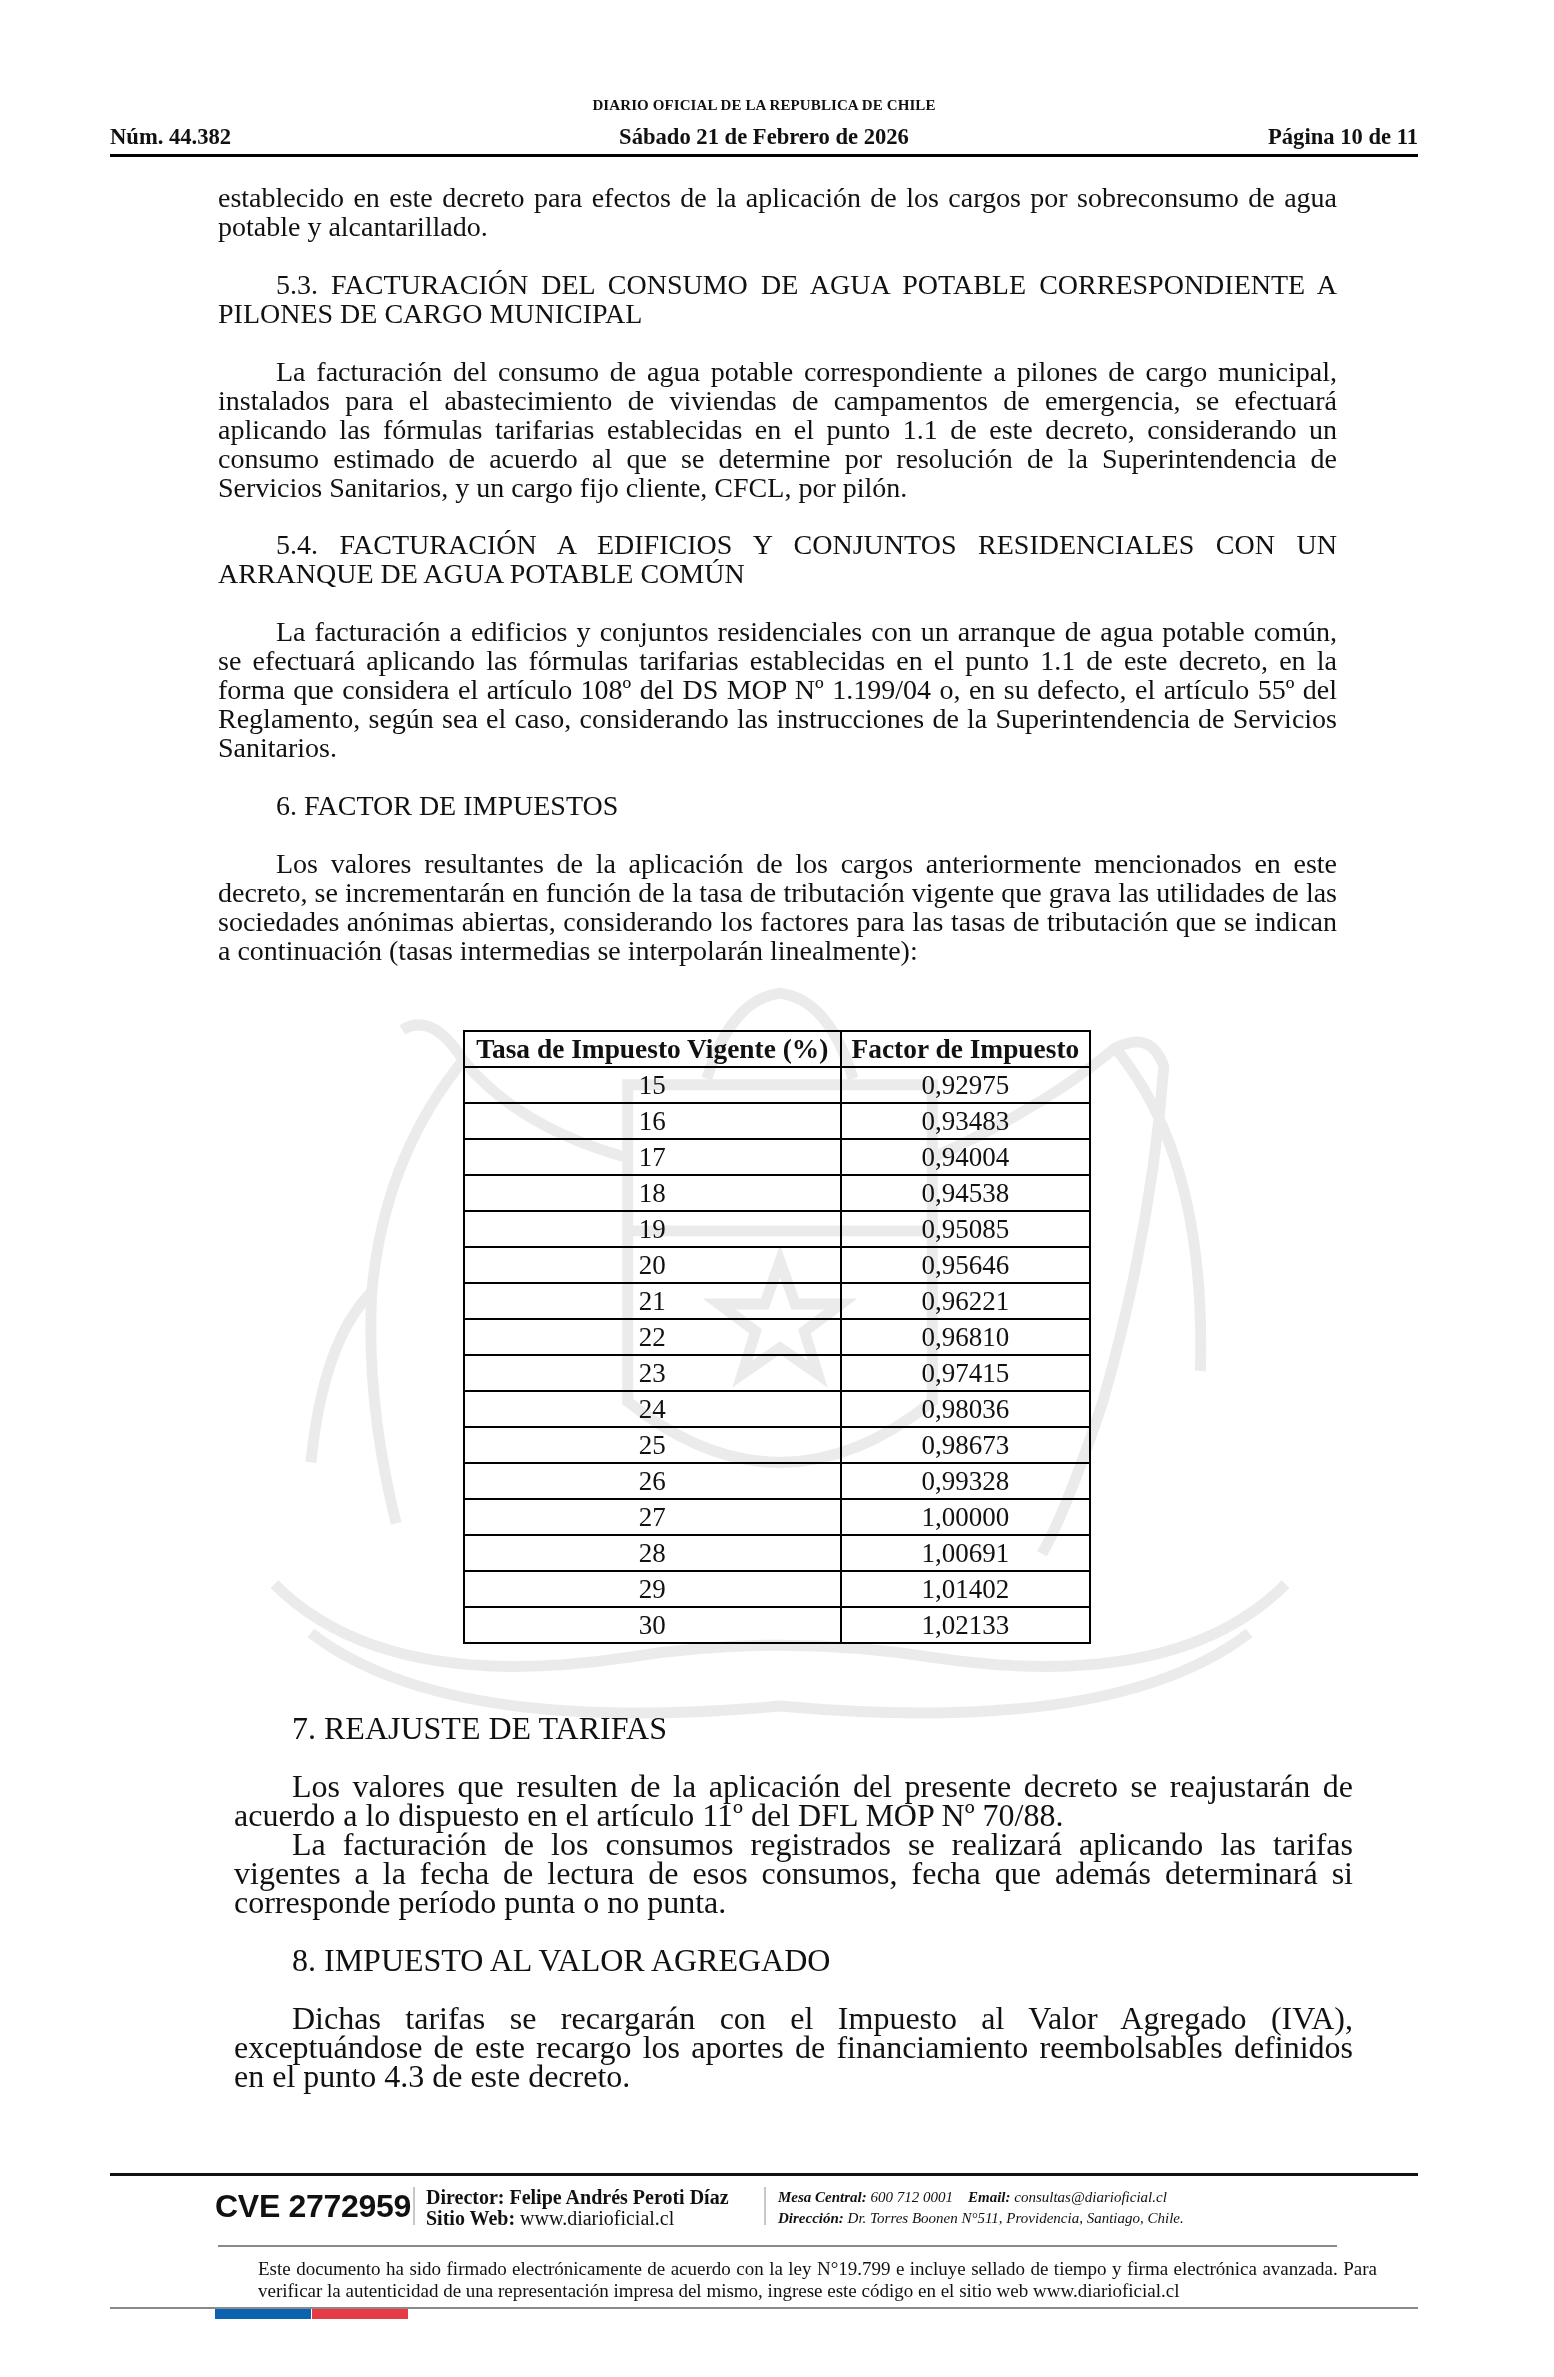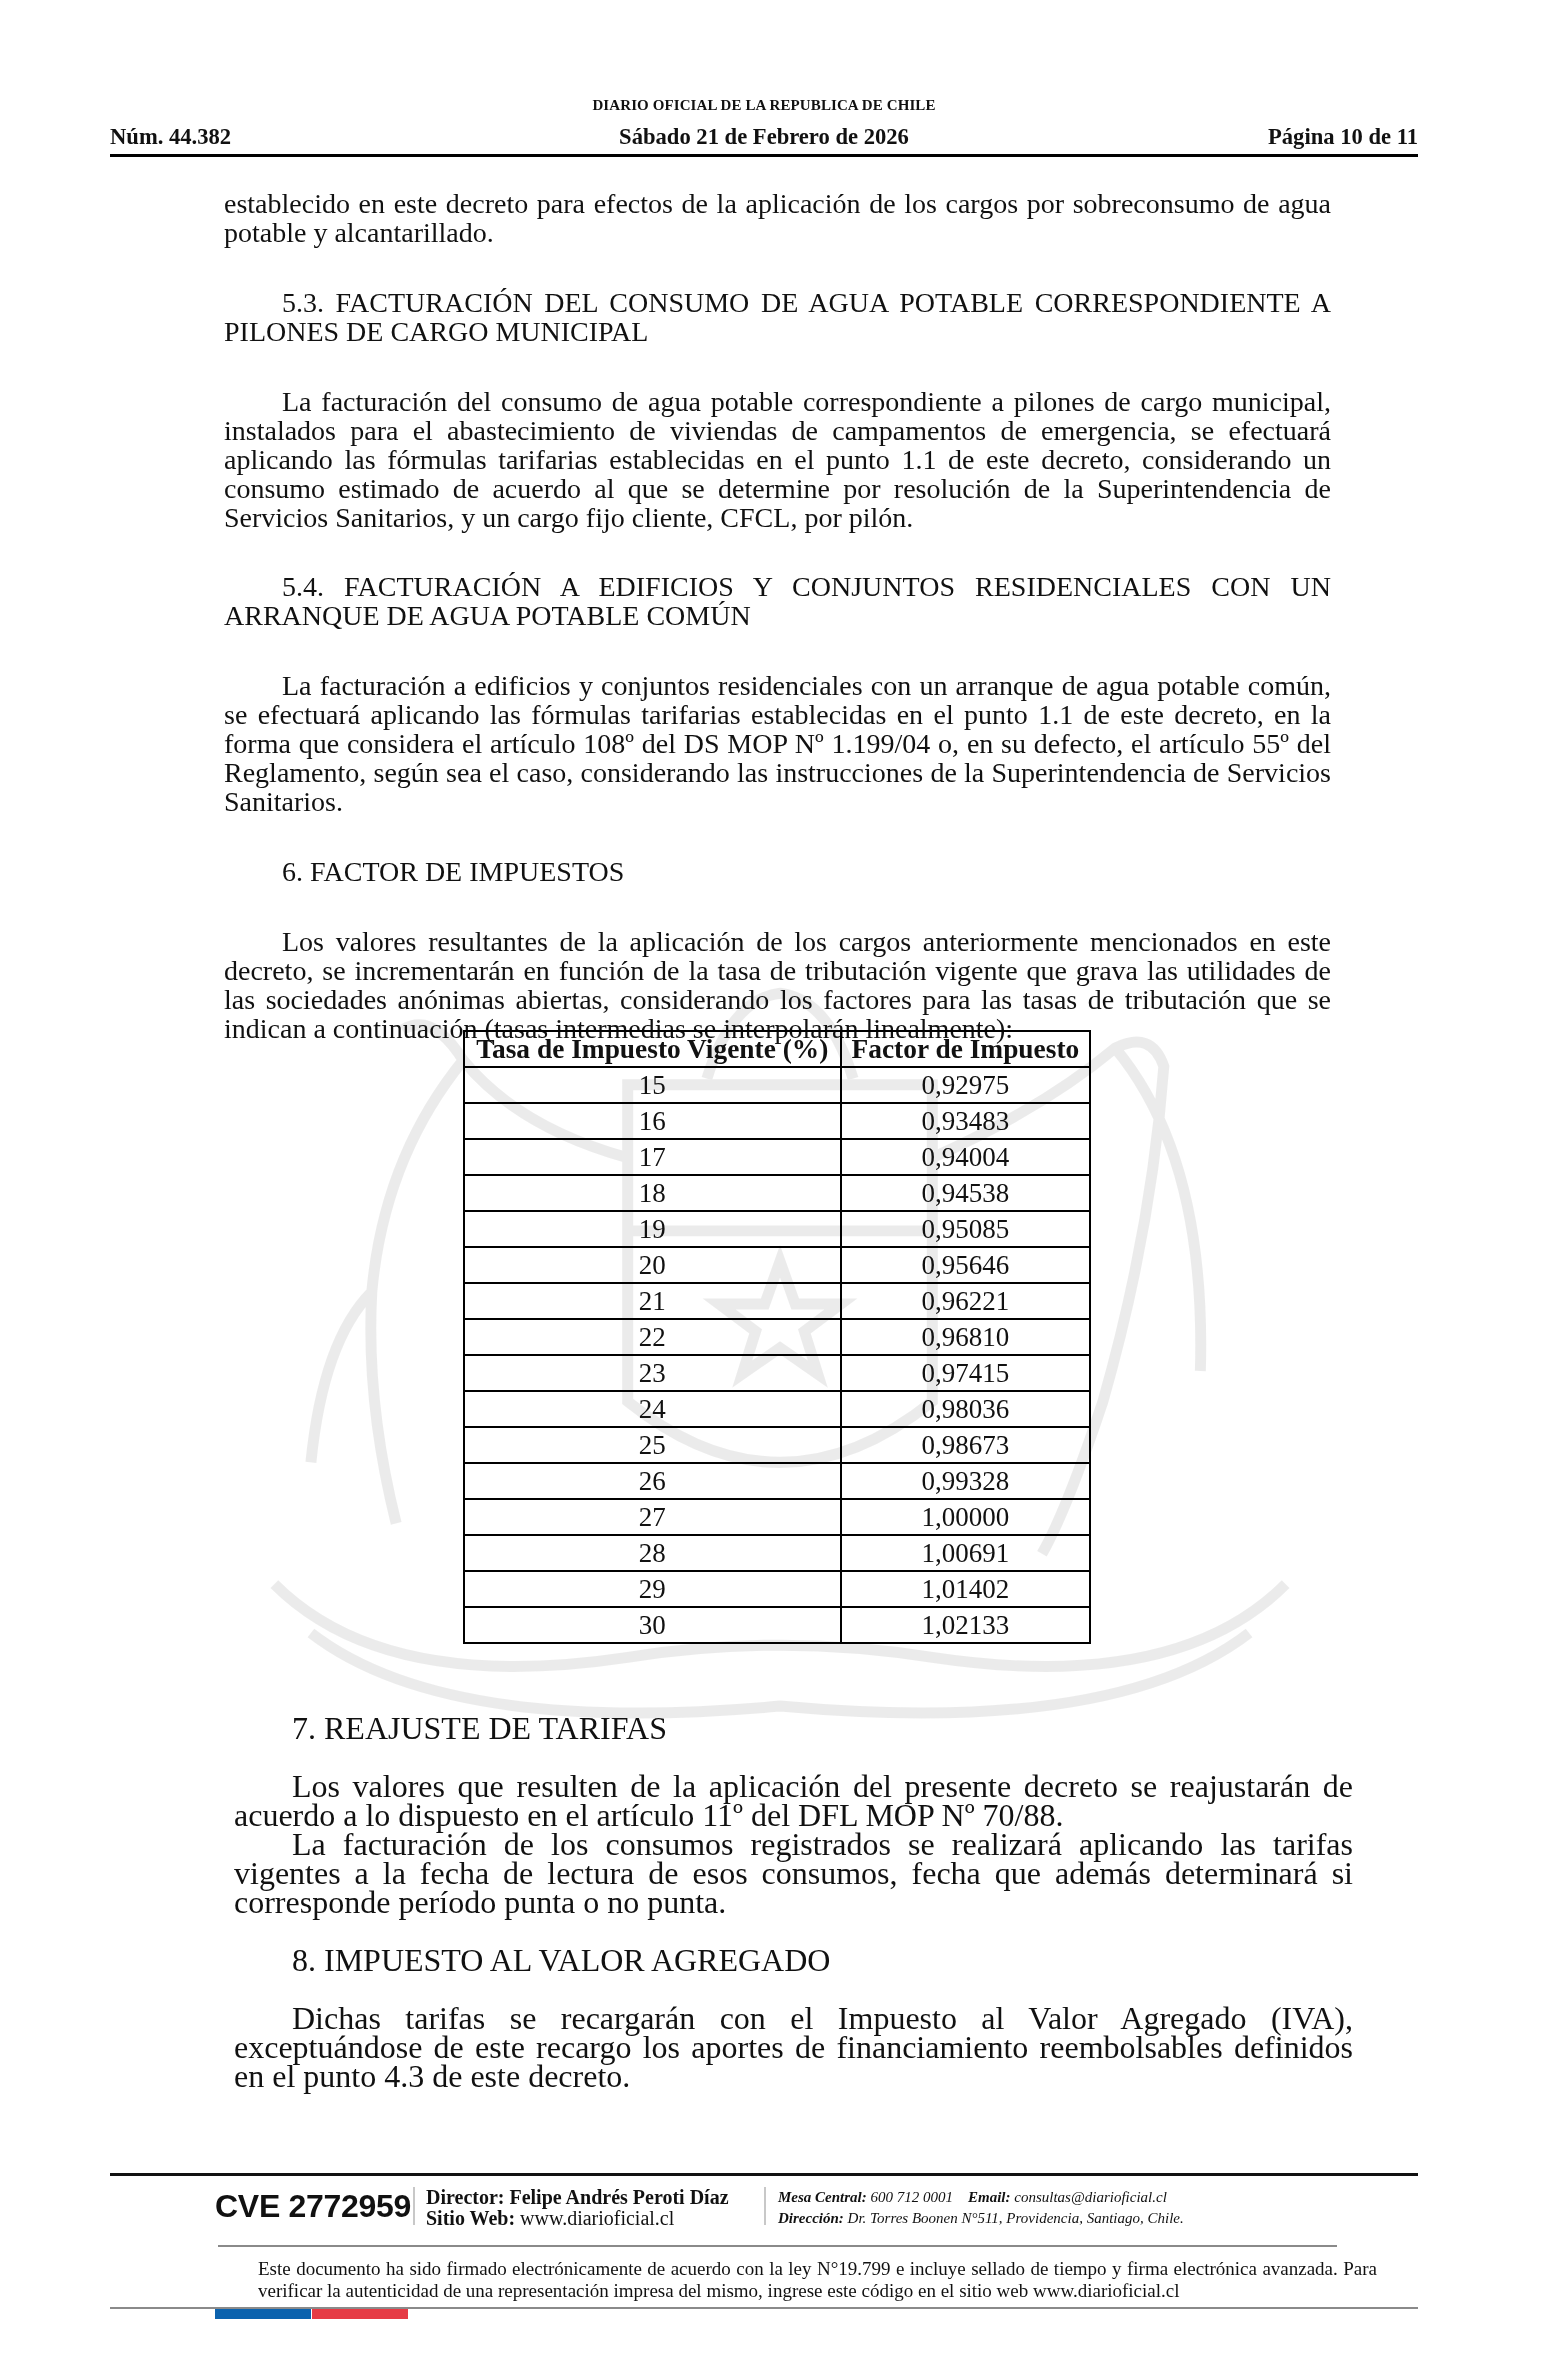--- a/index.html
+++ b/index.html
@@ -17,21 +17,21 @@
   .hdr-row { position: absolute; top: 33px; left: 0; width: 100%; height: 27px;
              font-weight: bold; font-size: 22.6px; }
   .hdr-num { position: absolute; left: 0; top: 0; }
   .hdr-date { position: absolute; left: 0; width: 100%; top: 0; text-align: center; }
   .hdr-page { position: absolute; right: 0; top: 0; }
   .hdr-rule { position: absolute; left: 0; top: 63px; width: 100%; height: 3px; background: #000; }
 
   
   .content { position: absolute; left: 218px; top: 183px; width: 1119px; z-index: 2;
              font-size: 28px; line-height: 29px; }
-  .content p { margin: 6px; text-align: justify; }
+  .content p { margin: 0; text-align: justify; }
   .ind { text-indent: 58px; }
   .gap-sm { height: 29px; }
   .gap-md { height: 28px; }
   .sec-title { text-align: justify; }
 
   
   .tbl-wrap { position: absolute; left: 463px; top: 1030px; z-index: 2; }
   table.factors { border-collapse: collapse; font-size: 27px; }
   table.factors th, table.factors td { border: 2.4px solid #000; height: 34px; padding: 0 1.8px;
              text-align: center; line-height: 34px; white-space: nowrap; margin-top: 16px; }

